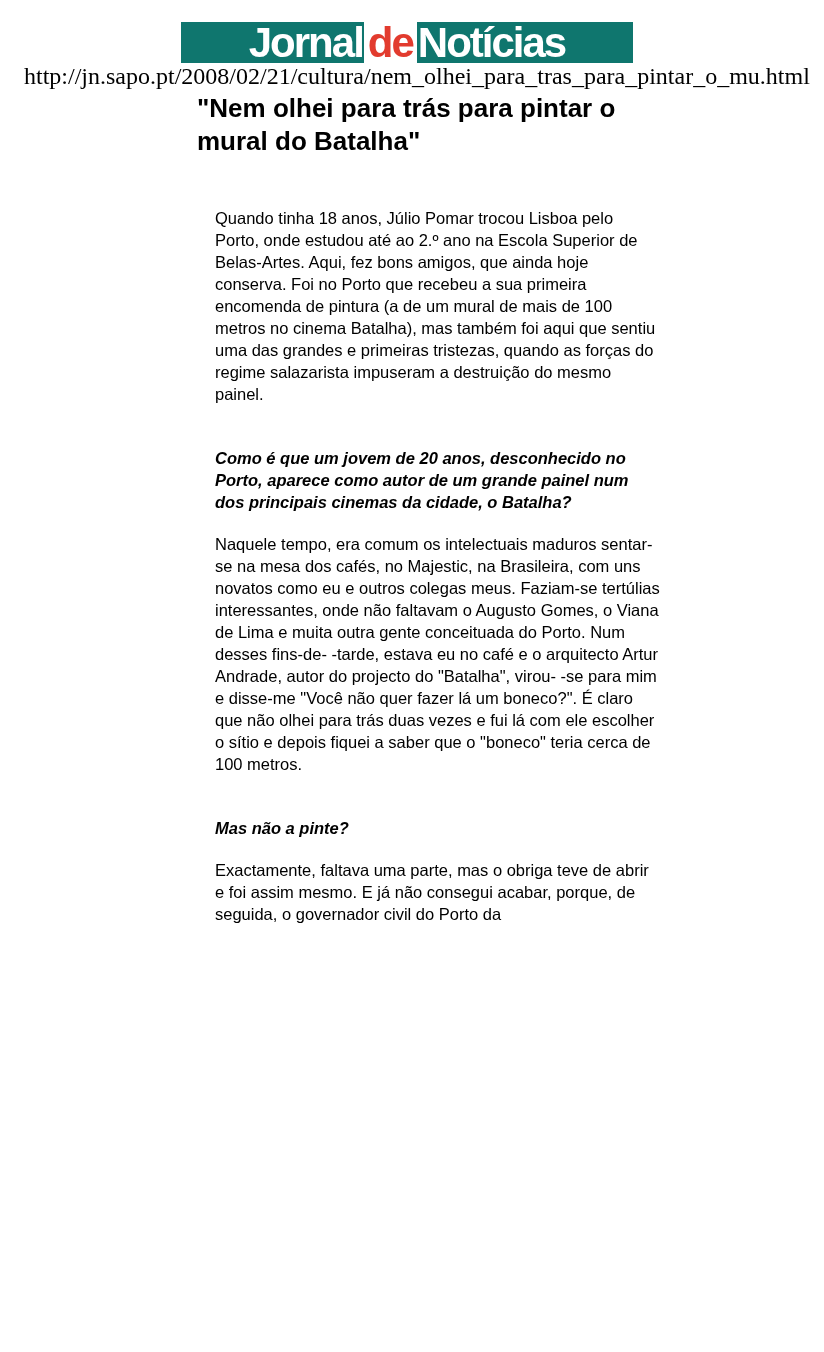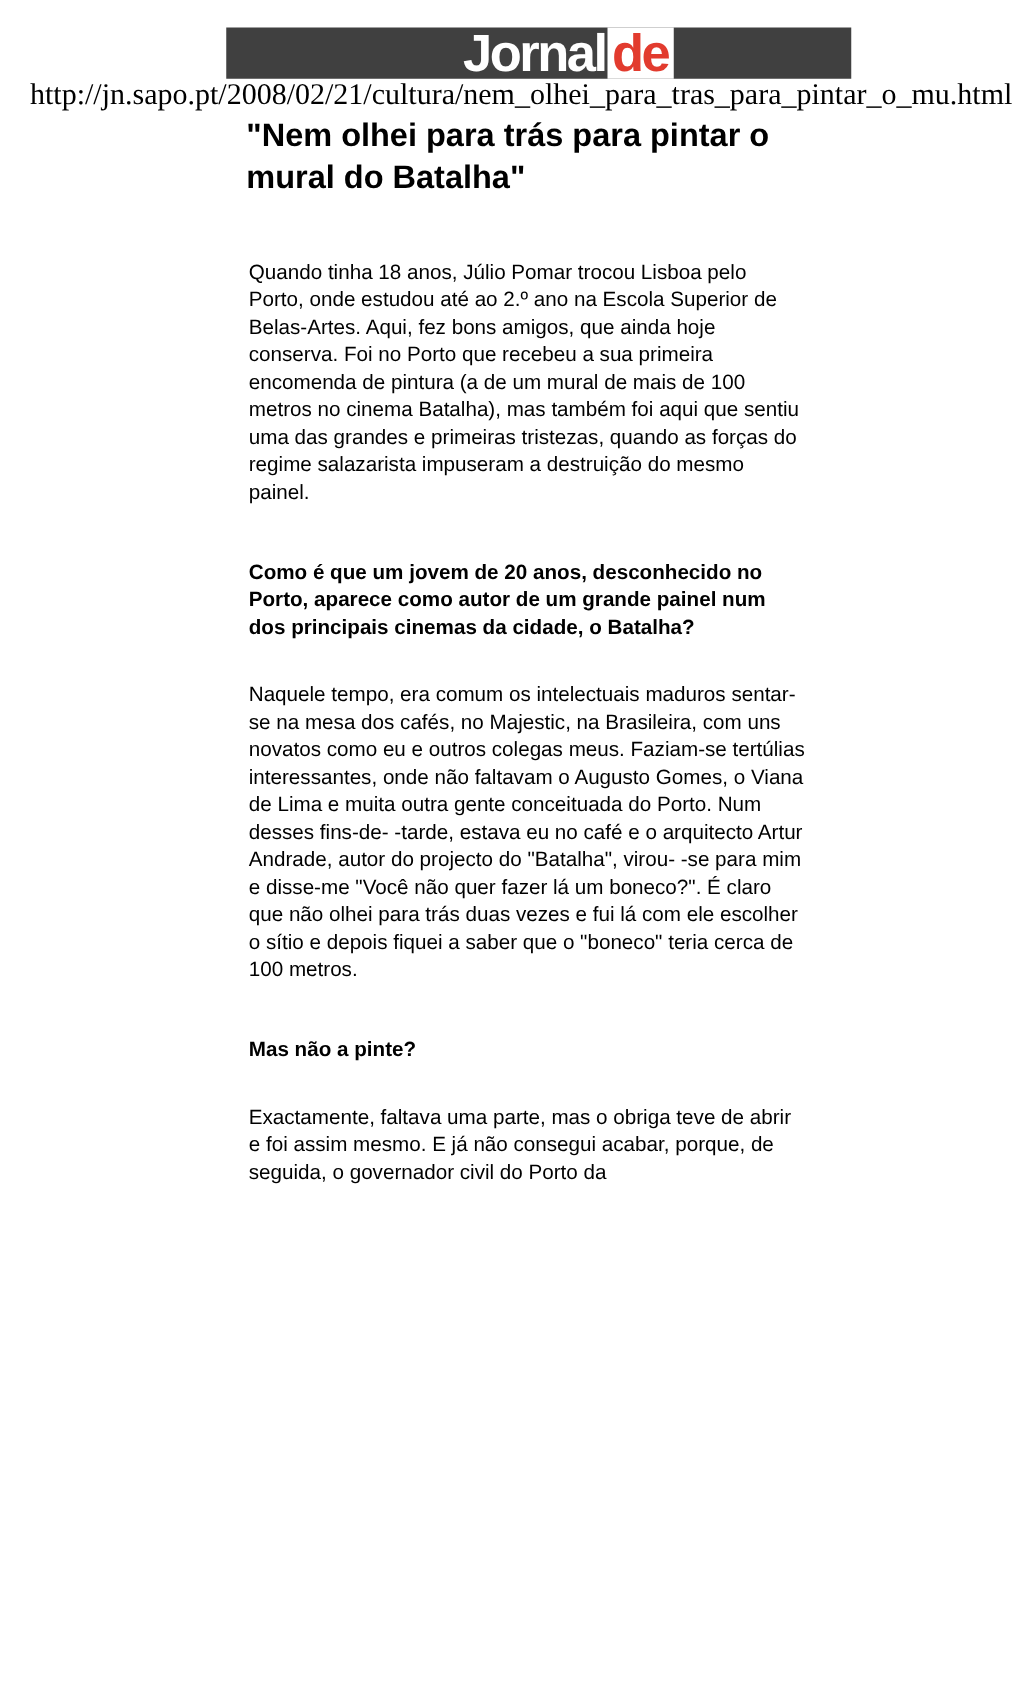--- a/index.html
+++ b/index.html
@@ -60,40 +60,41 @@
     width: 430px;
     font-weight: bold;
     font-size: 26px;
     line-height: 33px;
     color: #000000;
   }
 
   
   .article {
     position: absolute;
-    left: 199px;
+    left: 215px;
     top: 207px;
     width: 446px;
     font-size: 16.5px;
     line-height: 22px;
     text-align: left;
     color: #000000;
   }
   .article p { margin: 0; }
-  .article .question { font-weight: bold; margin-top: 42px; }
-  .article .answer { margin-top: 32px; }
+  .article .question { font-weight: bold; margin-top: 42px; font-style: italic; }
+  .article .answer { margin-top: 20px; }
 </style>
 </head>
 <body>
 
 <div class="page">
 
-  <div class="logo-bar" style="background-color: #404040; padding-left: 48px;">
+  <div class="logo-bar" style="background-color: #0f766e;">
     <span class="logo-word">Jornal</span>
       <span class="logo-de" style="background-color: rgb(255, 255, 255); color: rgb(226, 59, 46);">de</span>
+      <span class="logo-word">Notícias</span>
   </div>
 
   <div class="url-line">http://jn.sapo.pt/2008/02/21/cultura/nem_olhei_para_tras_para_pintar_o_mu.html</div>
 
   <div class="headline">"Nem olhei para trás para pintar o mural do Batalha"</div>
 
   <div class="article">
     <p class="intro">Quando tinha 18 anos, Júlio Pomar trocou Lisboa pelo Porto, onde estudou até ao 2.º ano na Escola Superior de Belas-Artes. Aqui, fez bons amigos, que ainda hoje conserva. Foi no Porto que recebeu a sua primeira encomenda de pintura (a de um mural de mais de 100 metros no cinema Batalha), mas também foi aqui que sentiu uma das grandes e primeiras tristezas, quando as forças do regime salazarista impuseram a destruição do mesmo painel.</p>
 
     <p class="question">Como é que um jovem de 20 anos, desconhecido no Porto, aparece como autor de um grande painel num dos principais cinemas da cidade, o Batalha?</p>

